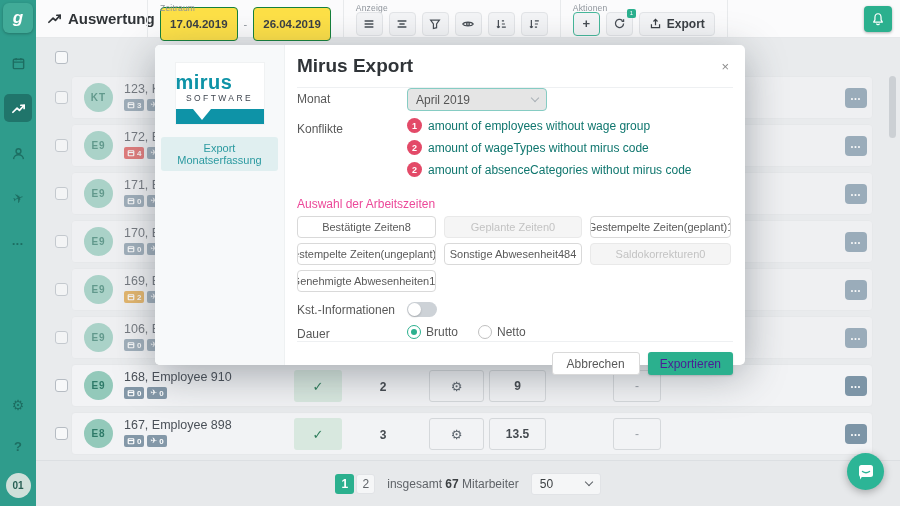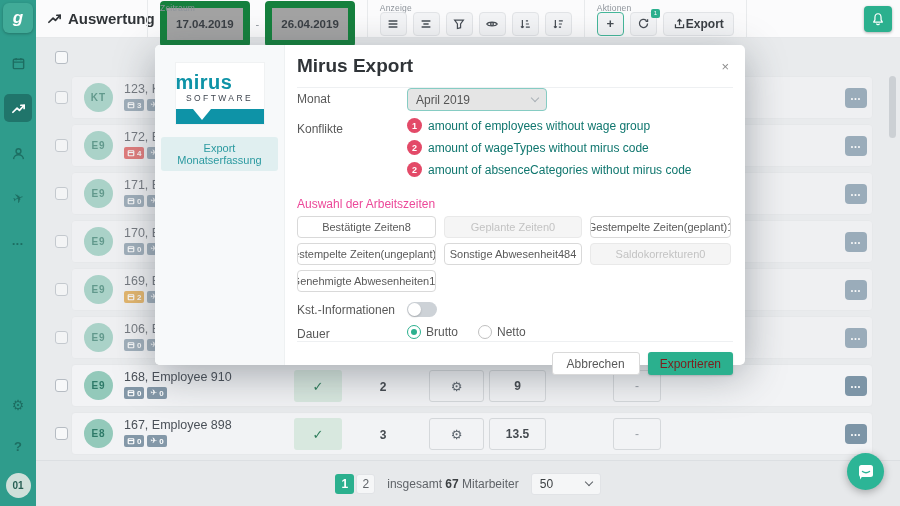--- a/index.html
+++ b/index.html
@@ -19,26 +19,26 @@
   .sitem.active{background:#20756b;color:#fff}
   .sbottom{margin-top:auto;display:flex;flex-direction:column;gap:13px;align-items:center;color:#1d6e62;margin-bottom:8px}
   .sb-help{font-size:13px;font-weight:700}
   .sb-avatar{width:25px;height:25px;border-radius:50%;background:#cfe0da;color:#275f54;font-size:10px;font-weight:700;display:grid;place-items:center}
 
   
   .header{position:absolute;left:36px;top:0;width:864px;height:38px;background:#fbfbfc;border-bottom:1px solid #e6e8ea;display:flex;align-items:stretch;z-index:30}
   .htitle{display:flex;gap:6px;margin-left:11px;align-items:center;font-size:15px;font-weight:700;color:#2f3337;width:100px;flex:none}
   .hgroup{position:relative;display:flex;align-items:center;gap:6px;padding:10px 12px 0 12px;border-left:1px solid #e8eaec}
   .hgroup .glabel{position:absolute;top:3px;left:12px;font-size:8.5px;font-weight:400;color:#8d939a;letter-spacing:.2px}
-  .datebox{background:#a3a3a3;border:7px solid #15803d;border-radius:4px;padding:10px 9px;font-size:11.5px;font-weight:700;color:#3a3f44}
+  .datebox{background:#fde047;border:1px solid #15803d;border-radius:4px;padding:10px 9px;font-size:11.5px;font-weight:700;color:#3a3f44}
   .datesep{color:#8d939a;font-size:11px}
   .hbtn{position:relative;width:27px;height:24px;background:#f3f4f6;border:1px solid #e2e4e7;border-radius:4px;display:grid;place-items:center;color:#474d54}
   .hbtn.add{border-color:#45b79a}
   .hbtn .bdg{position:absolute;top:-4px;right:-4px;min-width:9px;height:9px;background:var(--accent);border-radius:2px;color:#fff;font-size:6px;line-height:9px;text-align:center;padding:0 1px}
-  .hbtn.wide{width:auto;padding:11px 9px;display:flex;font-size:12px;font-weight:700;color:#3a3f44}
+  .hbtn.wide{width:auto;padding:11px 9px;display:flex;gap:5px;font-size:12px;font-weight:700;color:#3a3f44}
   .bellbtn{align-self:center;margin-left:auto;margin-right:8px;width:28px;height:26px;background:var(--accent);border:none;border-radius:4px;display:grid;place-items:center;box-shadow:0 1px 3px rgba(0,0,0,.3)}
 
   
   .selall{position:absolute;left:55px;top:51px;width:13px;height:13px;border:1.5px solid #b6bcc3;border-radius:3px;background:#f7f8f9;z-index:5}
   .list{position:absolute;left:36px;top:76px;width:864px;display:flex;flex-direction:column;gap:5px;z-index:4}
   .row{position:relative;height:43px}
   .row.dim>*{opacity:.72}
   .row .cb{position:absolute;left:19px;top:15px;width:13px;height:13px;border:1.5px solid #b6bcc3;border-radius:3px;background:#f7f8f9}
   .card{position:absolute;left:35px;right:27px;top:0;bottom:0;background:#f2f3f5;border:1px solid #e6e8ea;border-radius:4px}
   .avatar{position:absolute;left:12px;top:6px;width:29px;height:29px;border-radius:50%;background:#93c9ba;color:#2e7a68;font-size:10px;font-weight:700;letter-spacing:1px;display:grid;place-items:center}
@@ -97,21 +97,21 @@
   .azbtn.disabled{background:#f5f5f5;border-color:#e9e9e9;color:#c3c3c3}
   .tgl{width:30px;height:15px;border-radius:8px;background:#cdd2d7;position:relative;margin-top:3px}
   .tgl::before{content:"";position:absolute;left:1px;top:1px;width:13px;height:13px;border-radius:50%;background:#fff;box-shadow:0 1px 2px rgba(0,0,0,.2)}
   .radios{display:flex;align-items:center;padding-top:2px}
   .radio{display:flex;align-items:center;gap:5px;font-size:12px;color:#595959;margin-right:20px}
   .rdot{width:14px;height:14px;border-radius:50%;border:1px solid #bfbfbf;background:#fff;position:relative}
   .rdot.sel{border-color:var(--accent)}
   .rdot.sel::after{content:"";position:absolute;inset:3px;border-radius:50%;background:var(--accent)}
   .mfoot{margin-top:auto;flex:none;border-top:1px solid #eef0f2;height:44px;display:flex;align-items:center;justify-content:flex-end;gap:8px}
   .btn-cancel{height:23px;padding:0 14px;border:1px solid #d9d9d9;border-radius:3px;background:#fff;font-size:12px;color:#595959}
-  .btn-submit{height:23px;padding:0 12px;border:none;border-radius:3px;background:var(--accent);color:#7f1d1d;font-size:12px;box-shadow:0 1px 2px rgba(0,0,0,.15)}
+  .btn-submit{height:23px;padding:0 12px;border:none;border-radius:3px;background:var(--accent);color:#4c1d95;font-size:12px;box-shadow:0 1px 2px rgba(0,0,0,.15)}
   .mt9{}.mt6{margin-top:6px}.mt7{margin-top:7px}
   svg{display:block}
 </style>
 </head>
 <body>
 
 <div class="stage">
 
   <nav class="sidebar">
     <div class="logo-sq">

